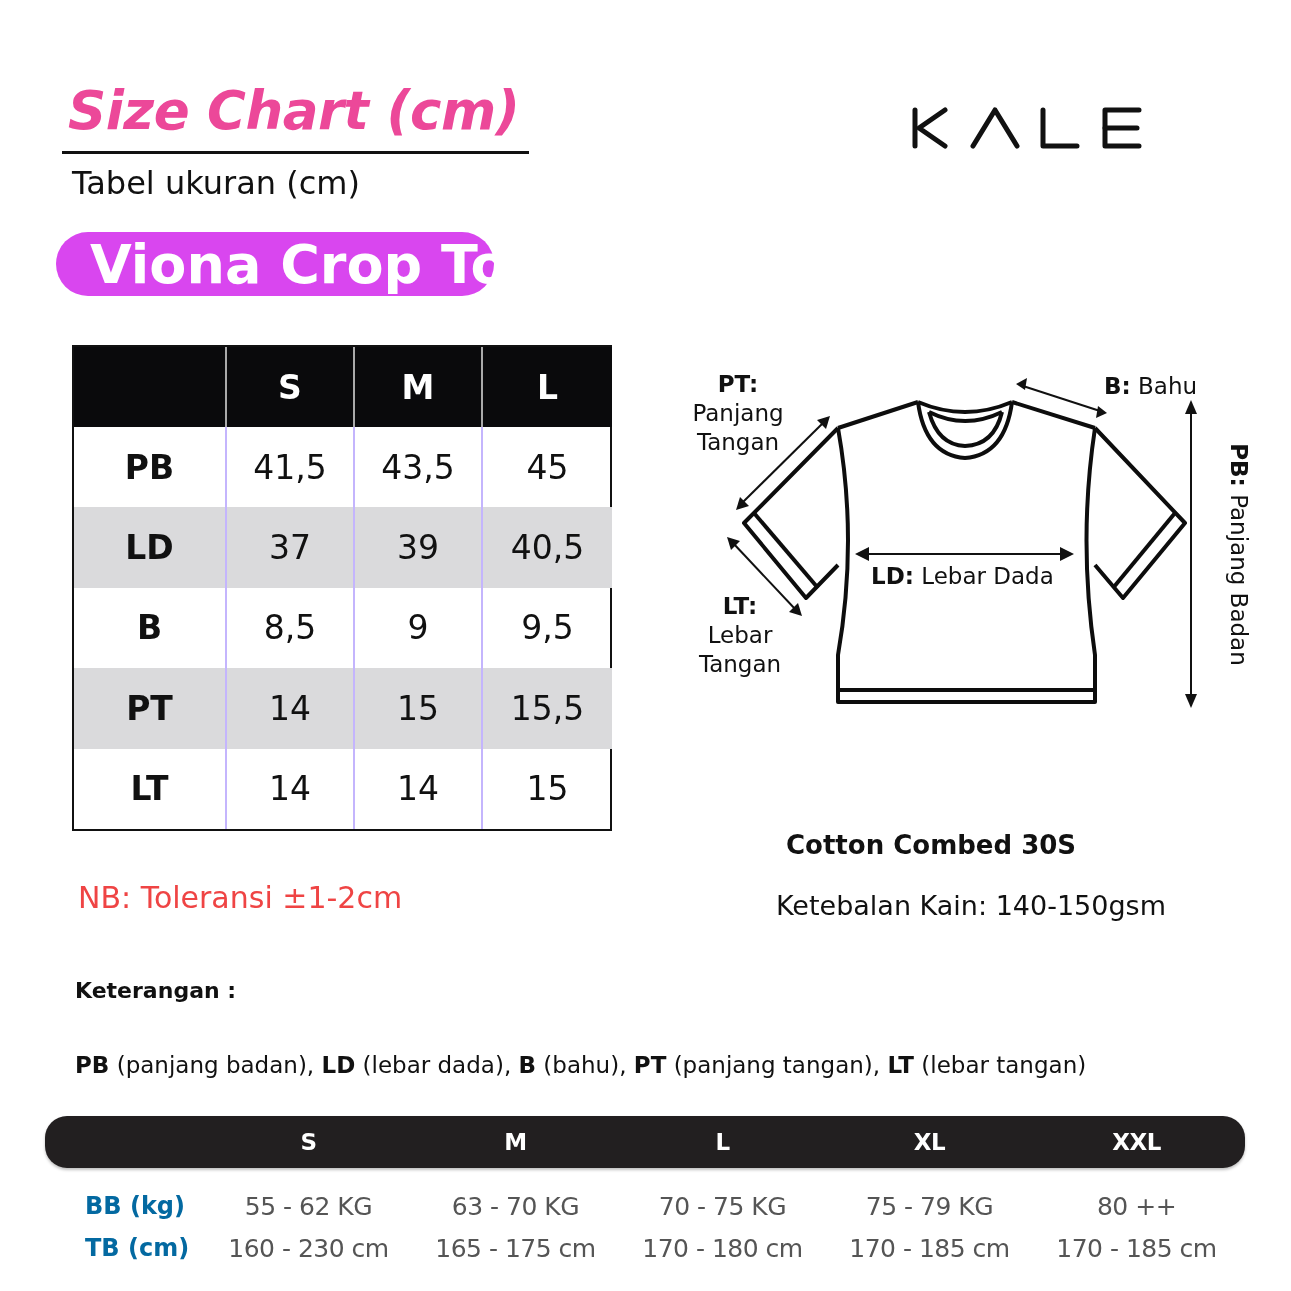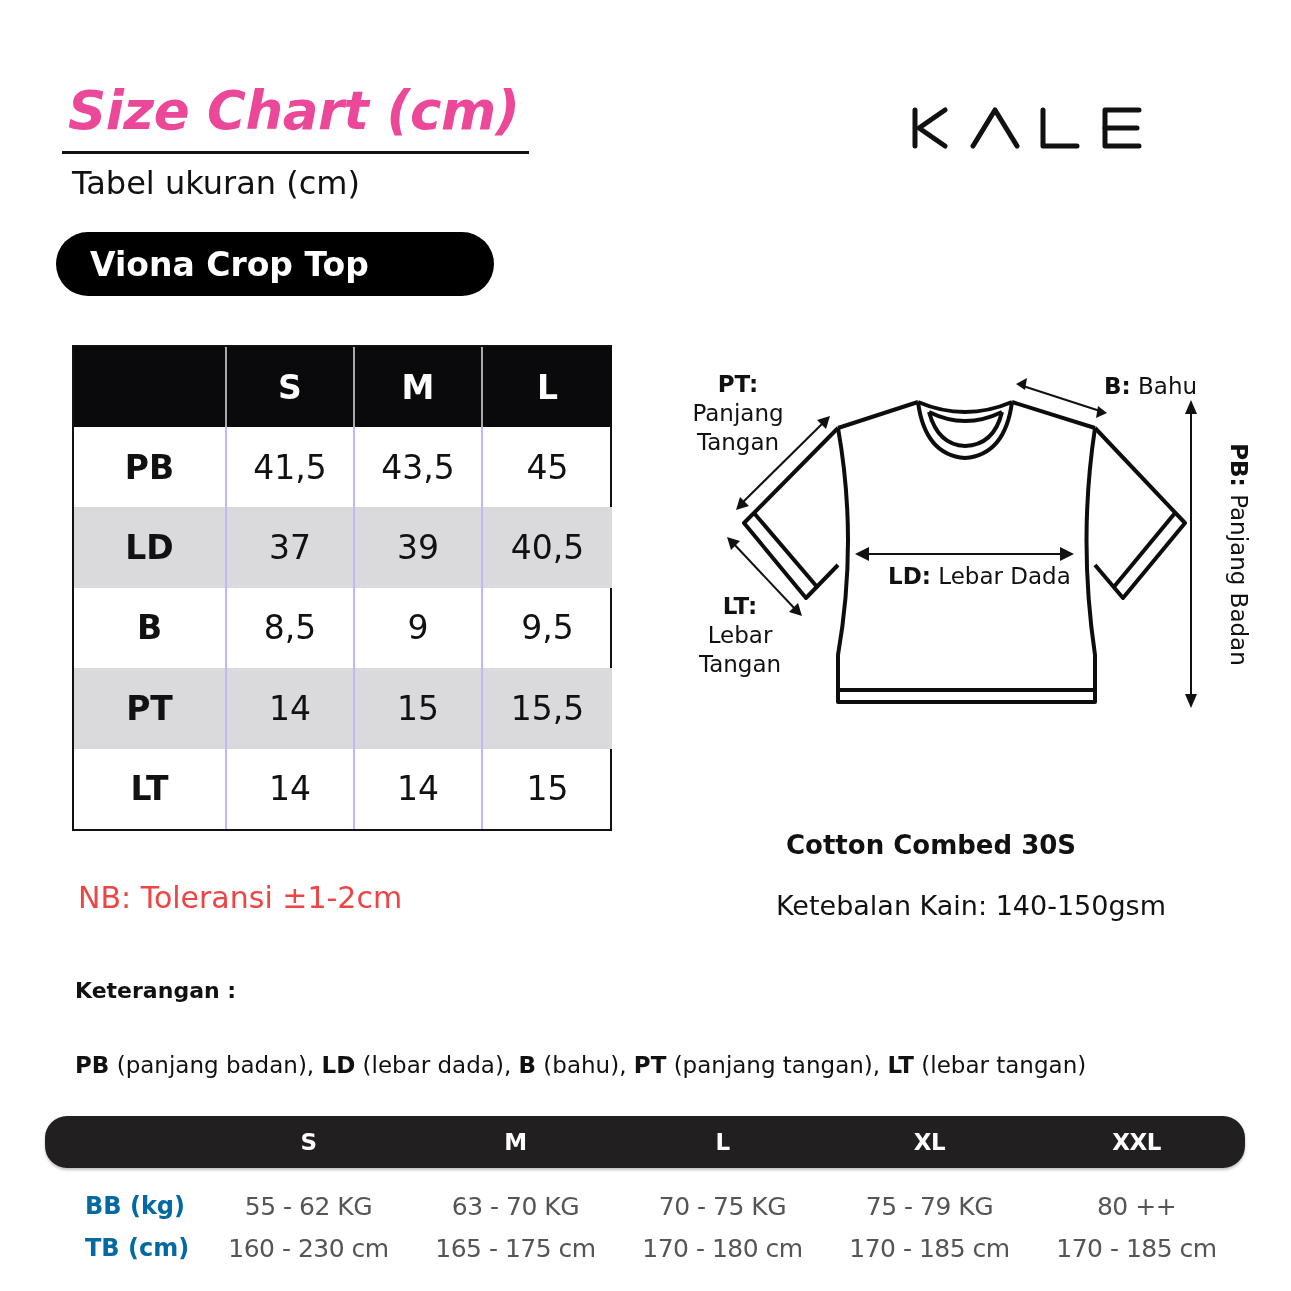--- a/index.html
+++ b/index.html
@@ -14,22 +14,22 @@
     font-family: "DejaVu Sans", sans-serif;
     font-style: italic; font-weight: bold;
     font-size: 53px; letter-spacing: -0.5px; color: #ec4899;
     white-space: nowrap;
   }
   .title-rule { left: 62px; top: 151px; width: 467px; height: 3px; background: #111; }
   .subtitle { left: 72px; top: 164px; font-size: 32px; color: #111; white-space: nowrap; }
 
   .product-pill {
     left: 56px; top: 232px; width: 438px; height: 64px;
-    background: #000000; border-radius: 32px;
-    color: #fff; font-weight: bold; font-size: 33px;
+    background: #d946ef; border-radius: 32px;
+    color: #fff; font-weight: bold; font-size: 54px;
     display: flex; align-items: center; padding-left: 34px; white-space: nowrap;
   }
 
   
   .logo { left: 905px; top: 105px; width: 240px; height: 46px; }
 
   
   .size-table {
     left: 72px; top: 345px; width: 540px; height: 486px;
     border: 2px solid #111; border-collapse: collapse;
@@ -202,21 +202,21 @@
     <span>Tangan</span>
   </div>
   <div class="dlabel" style="left:424px;top:12px;">
     <b>B:</b> <span>Bahu</span>
   </div>
   <div class="dlabel" style="left:4px;top:232px;width:112px;">
     <b>LT:</b><br>
     <span>Lebar</span><br>
     <span>Tangan</span>
   </div>
-  <div class="dlabel" style="left:208px;top:202px;">
+  <div class="dlabel" style="left:191px;top:202px;">
     <b>LD:</b> <span>Lebar Dada</span>
   </div>
   <div class="dlabel" style="left:388px;top:180px;width:340px;transform:rotate(90deg);transform-origin:center;">
     <b>PB:</b> <span>Panjang Badan</span>
   </div>
 </div>
 
 <div class="abs fabric-title">Cotton Combed 30S</div>
 <div class="abs fabric-sub">Ketebalan Kain: 140-150gsm</div>
 

